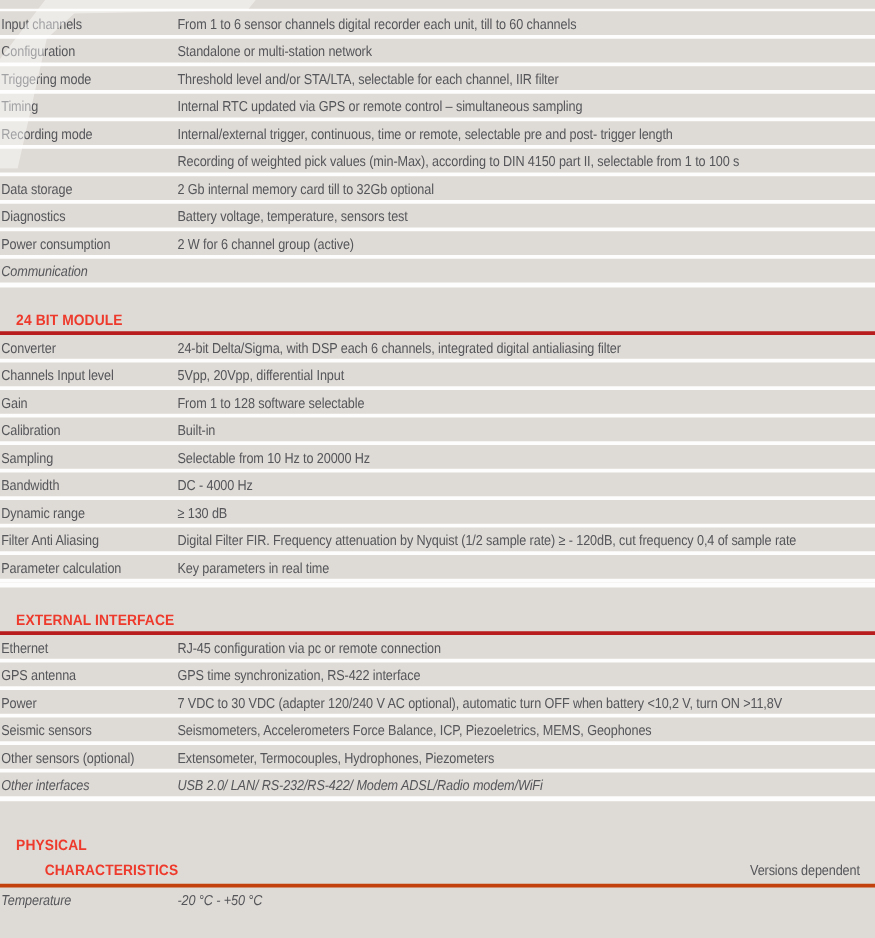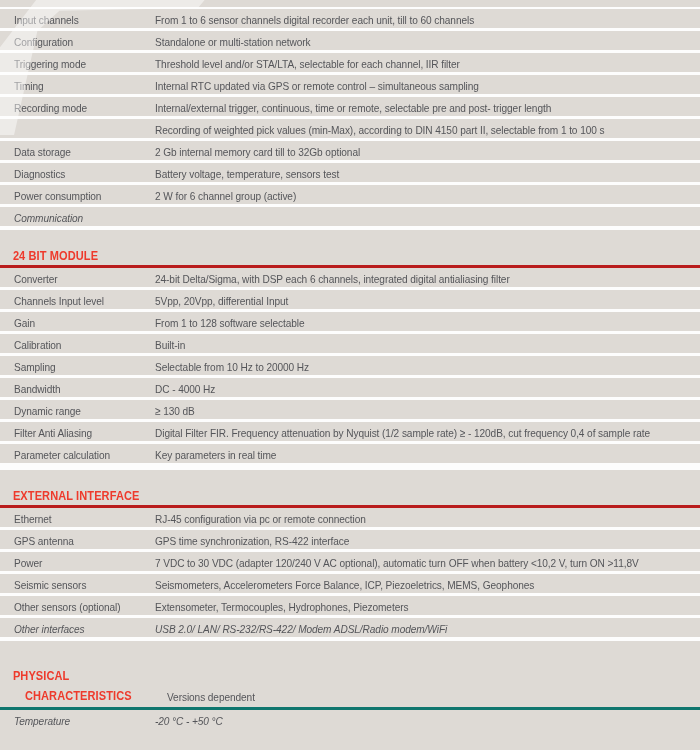--- a/index.html
+++ b/index.html
@@ -27,21 +27,21 @@
     height: 19px;
     border-bottom: 3px solid #fdfdfd;
     display: flex;
     align-items: center;
   }
   .row.last { border-bottom: none; font-style: italic; }
   .sep-thick { height: 4px; background: #fdfdfd; }
   .spacer { height: 16px; }
   .lbl {
     flex: 0 0 141px;
-    padding-left: 14px;
+    padding-left: 1px;
     box-sizing: content-box;
   }
   .val { flex: 1 1 auto; white-space: nowrap; }
   .txt {
     display: inline-block;
     transform: scaleX(0.88);
     transform-origin: 0 50%;
     font-size: 11.5px;
     letter-spacing: -0.1px;
     white-space: nowrap;
@@ -56,23 +56,23 @@
     color: #ee3a2c;
     font-weight: bold;
     font-size: 12px;
     padding-left: 14px;
     letter-spacing: 0.1px;
     transform: scaleX(0.92);
     transform-origin: 0 50%;
     display: inline-block;
     white-space: nowrap;
   }
-  .phys-block { border-bottom: 3px solid #0f766e; }
+  .phys-block { border-bottom: 3px solid #c2410c; text-align: right; }
   .phys-line1 { height: 26px; display: flex; align-items: flex-end; padding-bottom: 2px; }
-  .phys-line2 { height: 22px; display: flex; align-items: center; margin-left: 12px; }
+  .phys-line2 { height: 22px; display: flex; align-items: center; }
   .phys-line2 .hdr { flex: 0 0 141px; padding-left: 14px; box-sizing: content-box; }
 </style>
 </head>
 <body>
 
 <div class="watermark"></div>
 
 <div class="sheet">
   <div class="top-strip"></div>
 

